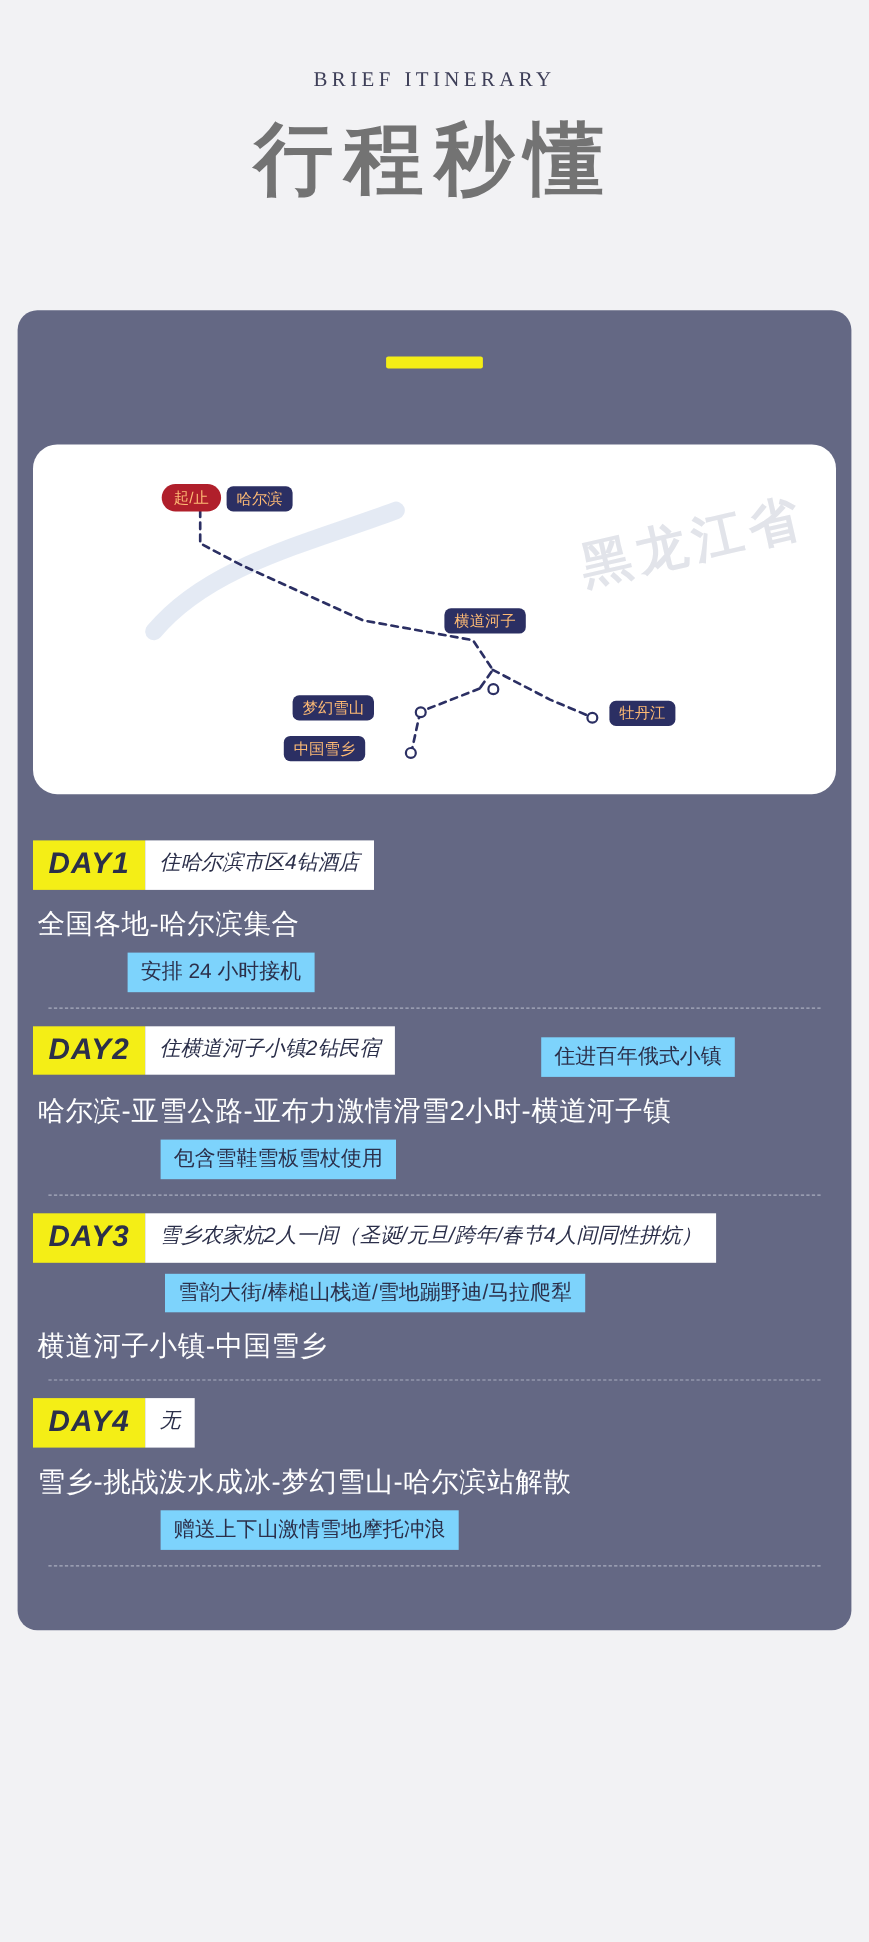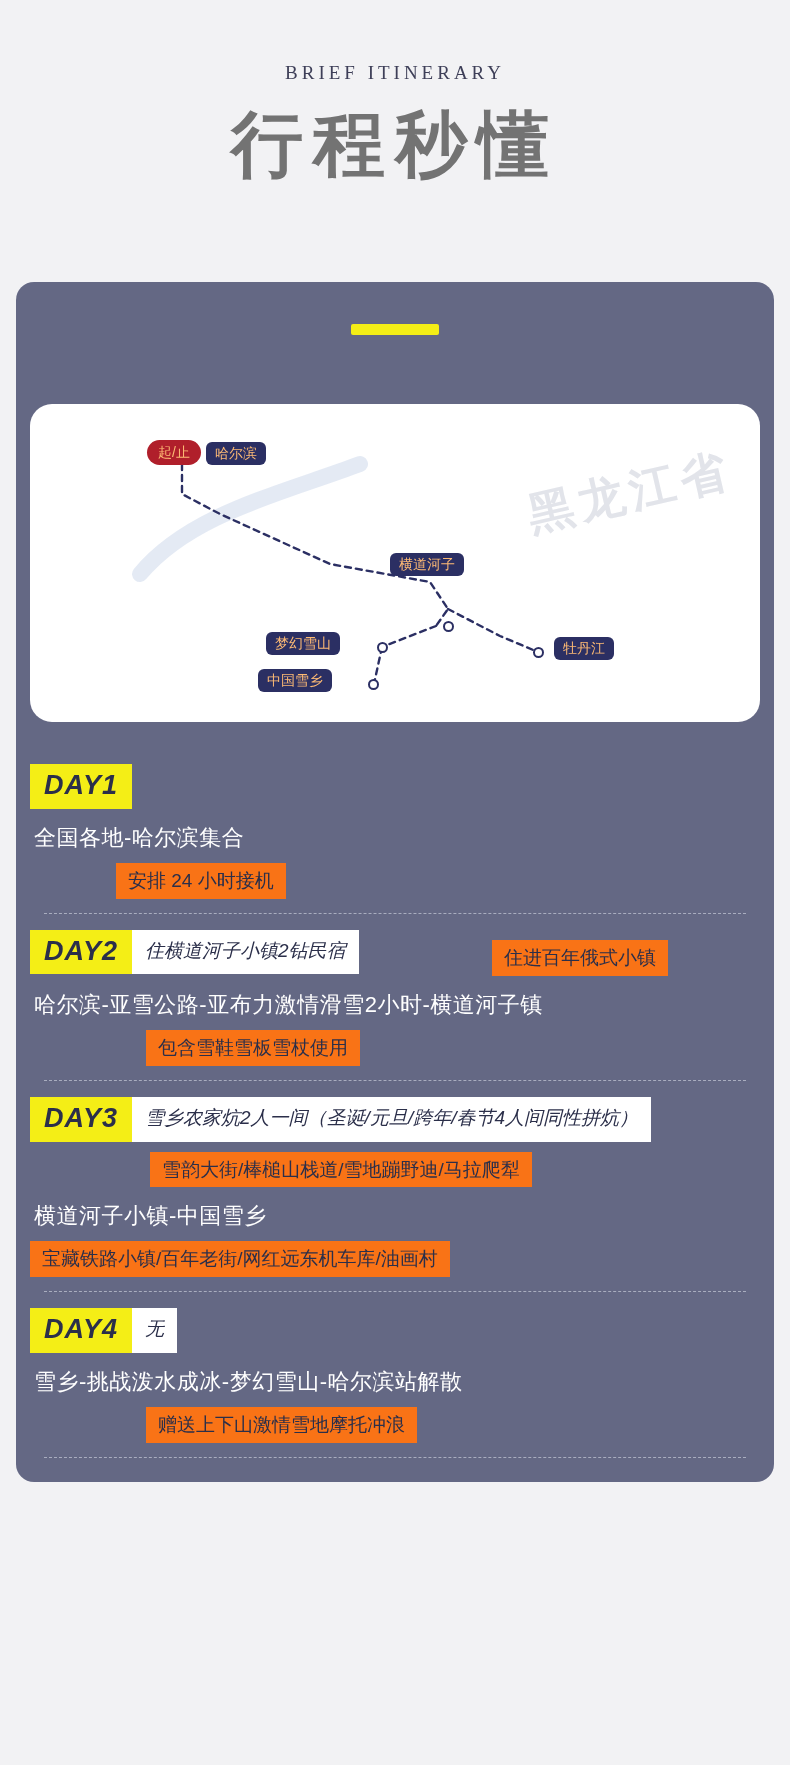--- a/index.html
+++ b/index.html
@@ -151,37 +151,37 @@
   .day-hotel {
     background: #ffffff;
     color: #2b2f4a;
     font-size: 19px;
     padding: 9px 13px 8px 13px;
     line-height: 1.25;
     white-space: nowrap;
   }
   .route-line {
     color: #ffffff;
-    font-size: 22px;
+    font-size: 25px;
     margin-top: 14px;
     margin-left: 4px;
     letter-spacing: 0.5px;
     white-space: nowrap;
   }
   .hl-row {
     margin-top: 10px;
     display: flex;
   }
   .hl-row.indent-1 { padding-left: 86px; }
   .hl-row.indent-2 { padding-left: 116px; }
   .hl-row.indent-3 { padding-left: 0px; }
   .hl-row.indent-4 { padding-left: 120px; }
   .hl-row.indent-5 { padding-left: 462px; }
   .highlight {
-    background: #f97316;
+    background: #7dd3fc;
     color: #2b2f4a;
     font-size: 19px;
     padding: 7px 12px 6px 12px;
     white-space: nowrap;
     line-height: 1.2;
   }
 </style>
 </head>
 <body>
 
@@ -207,32 +207,33 @@
       </svg>
 
       <div class="node" style="left:147px; top:48px;"></div>
       <div class="node" style="left:413px; top:217px;"></div>
       <div class="node" style="left:347px; top:238px;"></div>
       <div class="node" style="left:338px; top:275px;"></div>
       <div class="node" style="left:503px; top:243px;"></div>
 
       <div class="map-label red" style="left:117px; top:36px;">起/止</div>
       <div class="map-label" style="left:176px; top:38px;">哈尔滨</div>
-      <div class="map-label" style="left:360px; top:149px;">横道河子</div>
+      <div class="map-label" style="left:374px; top:149px;">横道河子</div>
       <div class="map-label" style="left:236px; top:228px;">梦幻雪山</div>
       <div class="map-label" style="left:228px; top:265px;">中国雪乡</div>
       <div class="map-label" style="left:524px; top:233px;text-align:right;">牡丹江</div>
     </div>
   </div>
 
   <div class="itinerary">
 
     <div class="day-block">
       <div class="day-head">
         <div class="day-tag">DAY1</div>
+        <div class="day-hotel">住哈尔滨市区4钻酒店</div>
       </div>
       <div class="route-line">全国各地-哈尔滨集合</div>
       <div class="hl-row indent-1">
         <div class="highlight">安排 24 小时接机</div>
       </div>
       <div class="divider"></div>
     </div>
 
     <div class="day-block">
       <div class="day-head">
@@ -251,23 +252,20 @@
 
     <div class="day-block">
       <div class="day-head">
         <div class="day-tag">DAY3</div>
         <div class="day-hotel">雪乡农家炕2人一间（圣诞/元旦/跨年/春节4人间同性拼炕）</div>
       </div>
       <div class="hl-row indent-4">
         <div class="highlight">雪韵大街/棒槌山栈道/雪地蹦野迪/马拉爬犁</div>
       </div>
       <div class="route-line">横道河子小镇-中国雪乡</div>
-      <div class="hl-row indent-3">
-        <div class="highlight">宝藏铁路小镇/百年老街/网红远东机车库/油画村</div>
-      </div>
       <div class="divider"></div>
     </div>
 
     <div class="day-block">
       <div class="day-head">
         <div class="day-tag">DAY4</div>
         <div class="day-hotel">无</div>
       </div>
       <div class="route-line">雪乡-挑战泼水成冰-梦幻雪山-哈尔滨站解散</div>
       <div class="hl-row indent-2">

